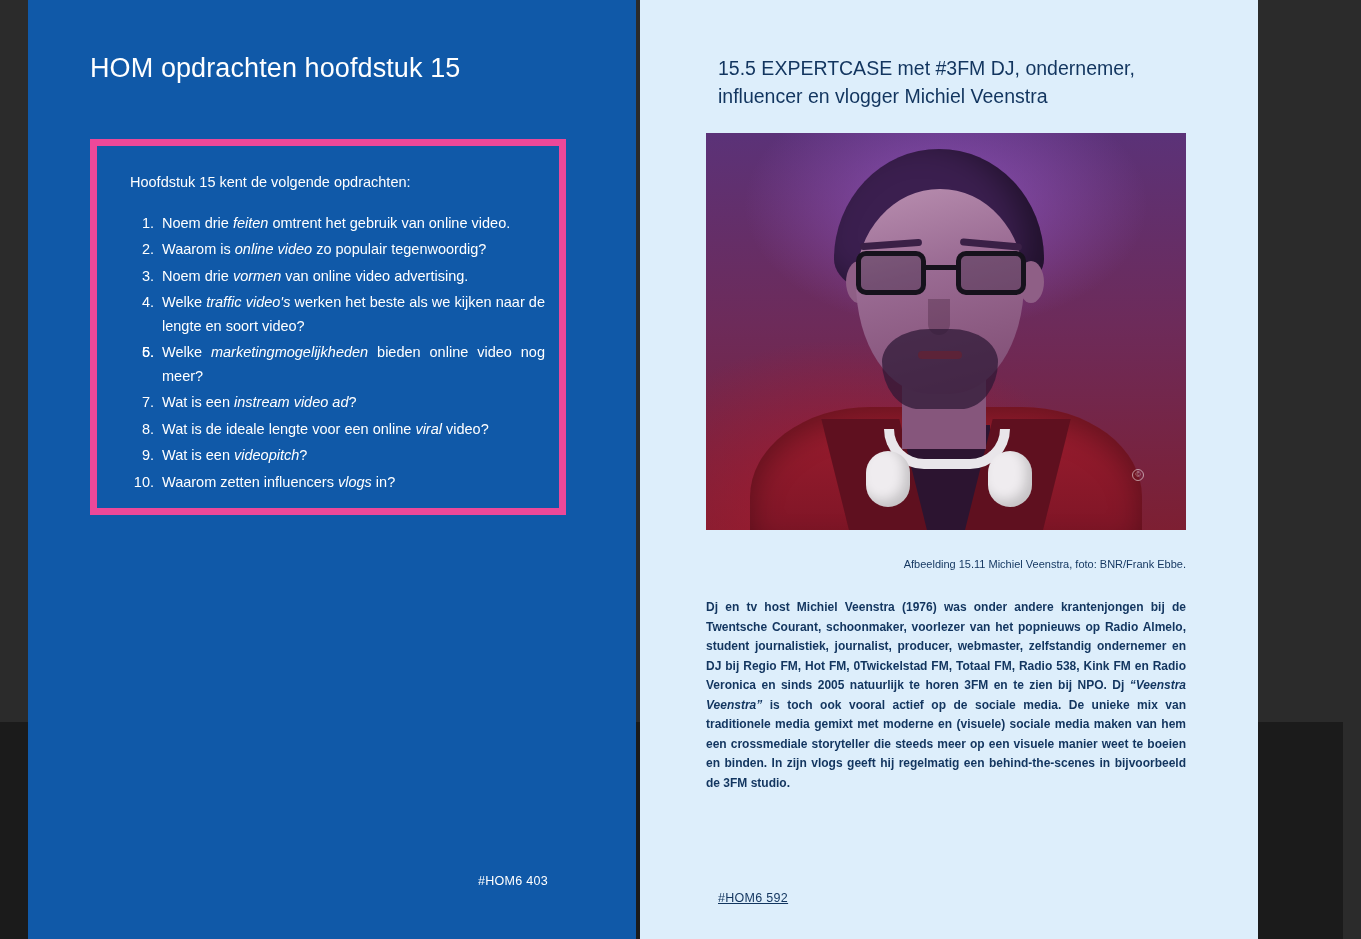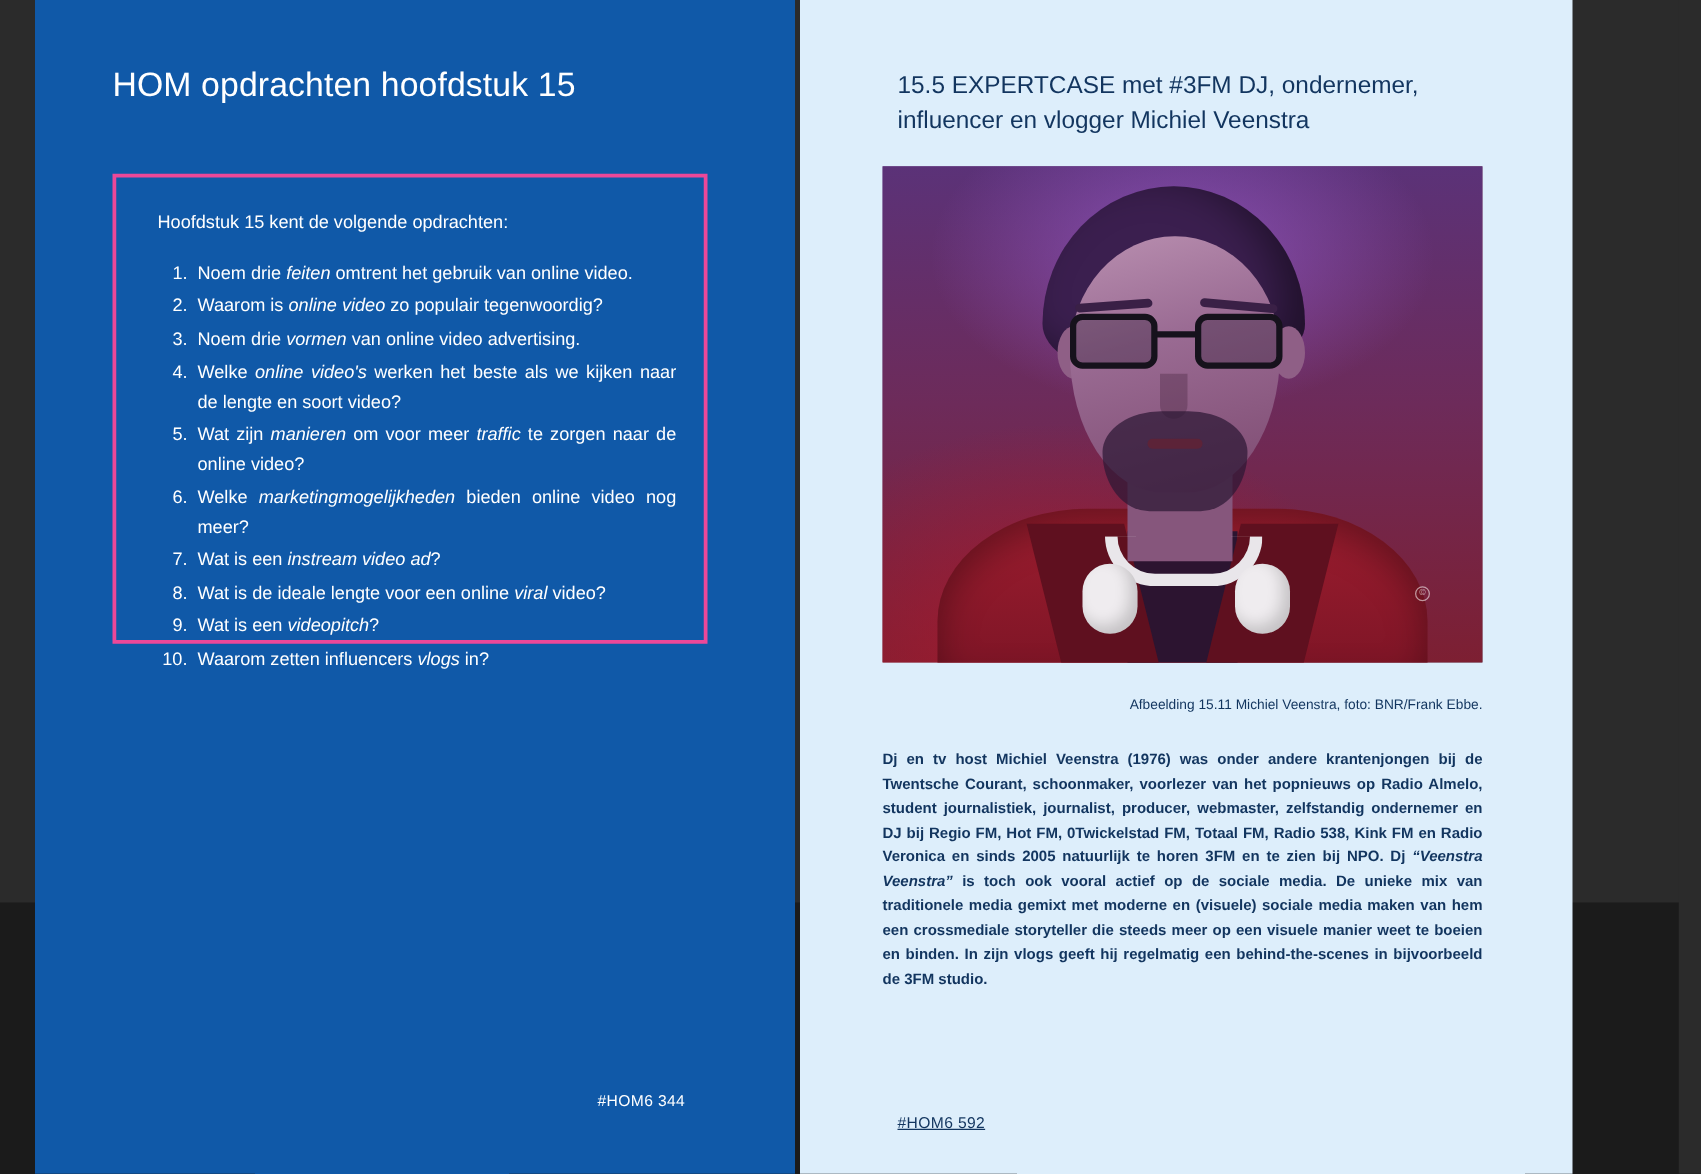--- a/index.html
+++ b/index.html
@@ -39,21 +39,21 @@
     font-size: 27px;
     font-weight: 400;
     letter-spacing: 0.1px;
   }
   .task-box {
     position: absolute;
     left: 62px;
     top: 139px;
     width: 476px;
     height: 376px;
-    border: 3px solid #ec4899;
+    border: 7px solid #ec4899;
     box-sizing: border-box;
   }
   .task-intro {
     position: absolute;
     left: 33px;
     top: 26px;
     width: 410px;
     color: #ffffff;
     font-size: 14.5px;
     line-height: 1.5;
@@ -347,31 +347,31 @@
 
   <div class="slide-left">
     <div class="slide-left-title">HOM opdrachten hoofdstuk 15</div>
 
     <div class="task-box">
       <div class="task-intro">Hoofdstuk 15 kent de volgende opdrachten:</div>
       <ul class="task-list">
           <li><span class="num">1.</span><span>Noem drie <i>feiten</i> omtrent het gebruik van online video.</span></li>
           <li><span class="num">2.</span><span>Waarom is <i>online video</i> zo populair tegenwoordig?</span></li>
           <li><span class="num">3.</span><span>Noem drie <i>vormen</i> van online video advertising.</span></li>
-          <li><span class="num">4.</span><span>Welke <i>online video's</i> werken het beste als we kijken naar de lengte en soort video?</span></li>
-          <li><span class="num">5.</span><span>Wat zijn <i>manieren</i> om voor meer <i>traffic</i> te zorgen naar de online video?</span></li>
+          <li><span class="num">4.</span><span>Welke <i>traffic video's</i> werken het beste als we kijken naar de lengte en soort video?</span></li>
+          <li><span class="num">5.</span></li>
           <li><span class="num">6.</span><span>Welke <i>marketingmogelijkheden</i> bieden online video nog meer?</span></li>
           <li><span class="num">7.</span><span>Wat is een <i>instream video ad</i>?</span></li>
           <li><span class="num">8.</span><span>Wat is de ideale lengte voor een online <i>viral</i> video?</span></li>
           <li><span class="num">9.</span><span>Wat is een <i>videopitch</i>?</span></li>
           <li><span class="num">10.</span><span>Waarom zetten influencers <i>vlogs</i> in?</span></li>
         </ul>
     </div>
 
-    <div class="slide-left-footer">#HOM6  344</div>
+    <div class="slide-left-footer">#HOM6  403</div>
   </div>
 
   <div class="slide-right">
     <div class="slide-right-title">15.5 EXPERTCASE met #3FM DJ, ondernemer, influencer en vlogger Michiel Veenstra</div>
 
     <div class="photo">
       <div class="ph-bg"></div>
       <div class="ph-jacket"></div>
       <div class="ph-shirt"></div>
       <div class="ph-lapel-l"></div>

